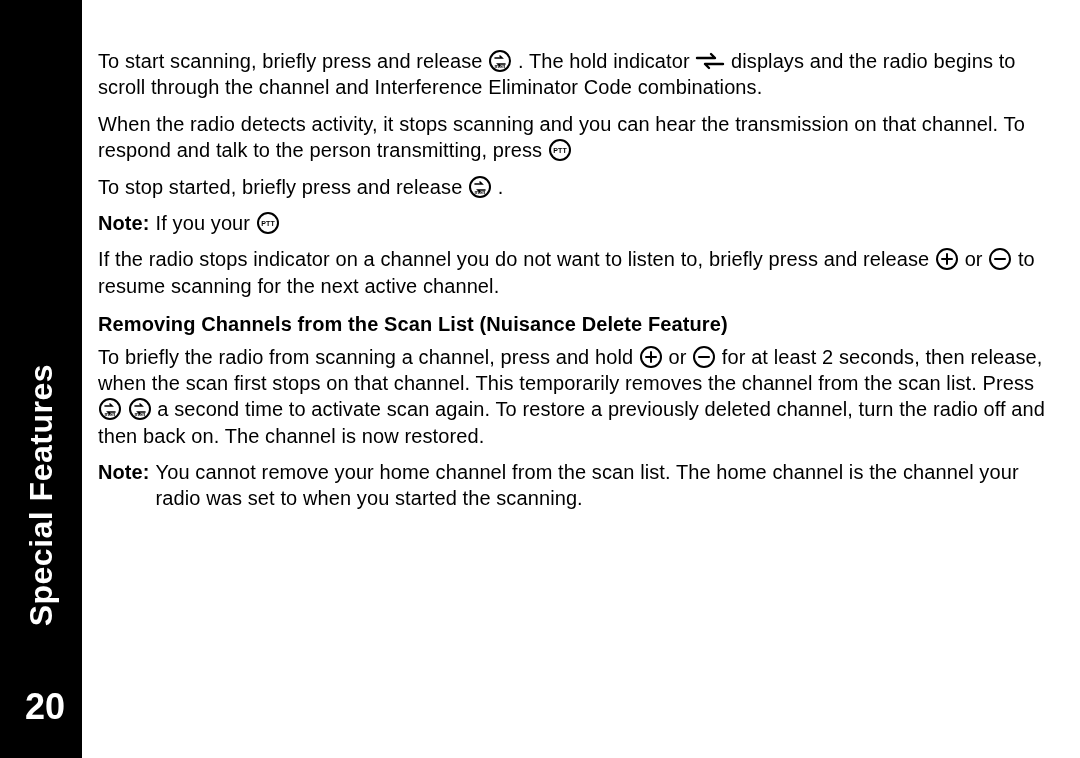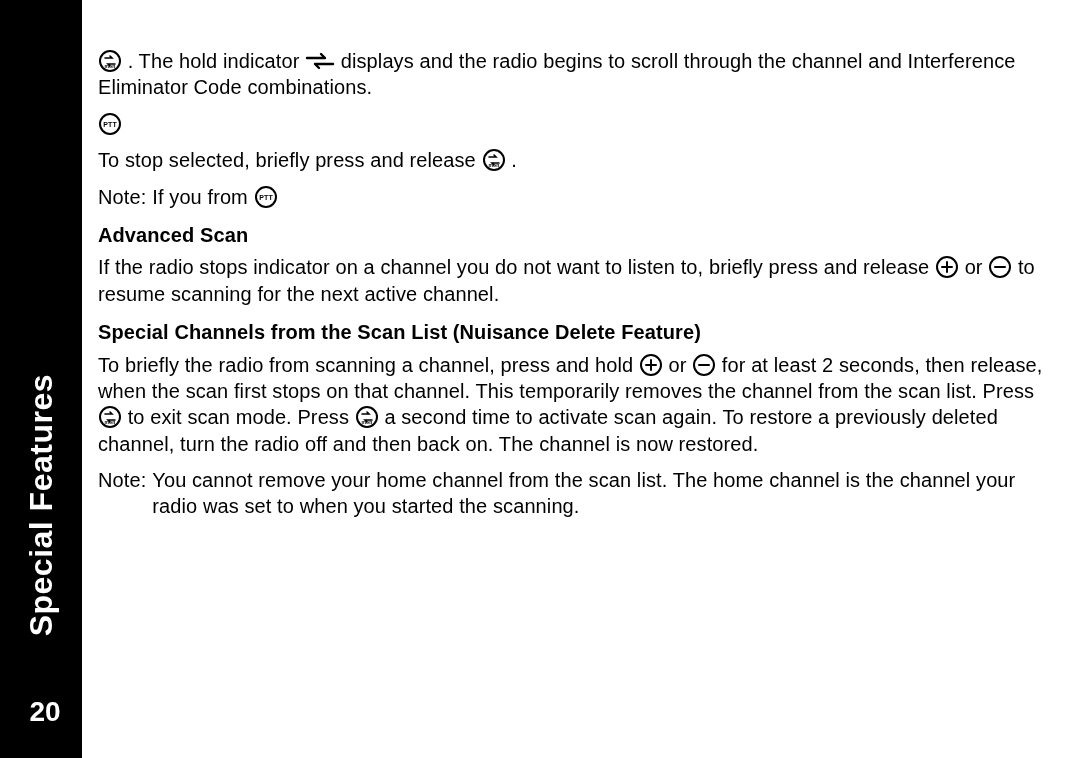--- a/index.html
+++ b/index.html
@@ -30,21 +30,21 @@
     writing-mode: vertical-rl;
     transform: rotate(180deg);
     font-weight: 700;
     font-size: 32px;
     letter-spacing: 0.5px;
     margin-bottom: 60px;
     font-family: Arial, sans-serif;
   }
   .page-num {
     font-weight: 700;
-    font-size: 28px;
+    font-size: 36px;
     font-family: Arial, sans-serif;
     margin-left: 8px;
   }
   .content {
     padding: 48px 24px 20px 16px;
     box-sizing: border-box;
     line-height: 1.32;
     letter-spacing: 0.1px;
     flex: 1;
   }
@@ -53,21 +53,21 @@
   }
   .section-heading {
     font-weight: 700;
     margin: 12px 0 6px 0;
   }
   .note-block {
     display: flex;
     margin: 0 0 10px 0;
   }
   .note-label {
-    font-weight: 400;
+    font-weight: 700;
     flex: 0 0 auto;
     padding-right: 0;
   }
   .note-text {
     flex: 1;
     padding-left: 6px;
   }
   svg.inline-icon {
     display: inline-block;
     vertical-align: -5px;
@@ -85,96 +85,96 @@
 <body>
 
 <div class="sidebar">
   <div class="side-label">Special Features</div>
   <div class="page-num">20</div>
 </div>
 
 <div class="content">
 
   <p class="para">
+    <span>To start scanning, briefly press and release </span>
     <svg class="inline-icon" viewBox="0 0 24 24">
       <circle cx="12" cy="12" r="10" fill="none" stroke="#000" stroke-width="2"></circle>
       <path d="M7 9 h7 l-2 -2 M17 15 h-7 l2 2" fill="none" stroke="#000" stroke-width="1.6" stroke-linecap="round"></path>
       <text x="12" y="19" font-size="5" text-anchor="middle" font-family="Arial" font-weight="700">mon</text>
     </svg>
     <span>. The hold indicator </span>
     <svg class="inline-icon-wide" viewBox="0 0 30 20">
       <path d="M2 7 H20 L16 3 M28 13 H10 L14 17" fill="none" stroke="#000" stroke-width="2.4" stroke-linecap="round" stroke-linejoin="round"></path>
     </svg>
     <span> displays and the radio begins to scroll through the channel and Interference Eliminator Code combinations.</span>
   </p>
 
   <p class="para">
+    <span>When the radio detects activity, it stops scanning and you can hear the transmission on that channel. To respond and talk to the person transmitting, press </span>
     <svg class="inline-icon" viewBox="0 0 24 24">
       <circle cx="12" cy="12" r="10" fill="none" stroke="#000" stroke-width="2"></circle>
       <text x="12" y="15" font-size="7" text-anchor="middle" font-family="Arial" font-weight="700">PTT</text>
     </svg>
   </p>
 
   <p class="para">
-    <span>To stop selected, briefly press and release </span>
+    <span>To stop started, briefly press and release </span>
     <svg class="inline-icon" viewBox="0 0 24 24">
       <circle cx="12" cy="12" r="10" fill="none" stroke="#000" stroke-width="2"></circle>
       <path d="M7 9 h7 l-2 -2 M17 15 h-7 l2 2" fill="none" stroke="#000" stroke-width="1.6" stroke-linecap="round"></path>
       <text x="12" y="19" font-size="5" text-anchor="middle" font-family="Arial" font-weight="700">mon</text>
     </svg>
     <span> .</span>
   </p>
 
   <div class="note-block">
     <div class="note-label">Note:</div>
     <div class="note-text">
-      <span> If you from </span>
+      <span> If you your </span>
       <svg class="inline-icon" viewBox="0 0 24 24">
         <circle cx="12" cy="12" r="10" fill="none" stroke="#000" stroke-width="2"></circle>
         <text x="12" y="15" font-size="7" text-anchor="middle" font-family="Arial" font-weight="700">PTT</text>
       </svg>
     </div>
   </div>
 
-  <p class="section-heading">Advanced Scan</p>
 
   <p class="para">
     <span>If the radio stops indicator on a channel you do not want to listen to, briefly press and release </span>
     <svg class="inline-icon" viewBox="0 0 24 24">
       <circle cx="12" cy="12" r="10" fill="none" stroke="#000" stroke-width="2"></circle>
       <path d="M12 7 v10 M7 12 h10" stroke="#000" stroke-width="2" stroke-linecap="round"></path>
     </svg>
     <span> or </span>
     <svg class="inline-icon" viewBox="0 0 24 24">
       <circle cx="12" cy="12" r="10" fill="none" stroke="#000" stroke-width="2"></circle>
       <path d="M7 12 h10" stroke="#000" stroke-width="2" stroke-linecap="round"></path>
     </svg>
     <span> to resume scanning for the next active channel.</span>
   </p>
 
-  <p class="section-heading">Special Channels from the Scan List (Nuisance Delete Feature)</p>
+  <p class="section-heading">Removing Channels from the Scan List (Nuisance Delete Feature)</p>
 
   <p class="para">
     <span>To briefly the radio from scanning a channel, press and hold </span>
     <svg class="inline-icon" viewBox="0 0 24 24">
       <circle cx="12" cy="12" r="10" fill="none" stroke="#000" stroke-width="2"></circle>
       <path d="M12 7 v10 M7 12 h10" stroke="#000" stroke-width="2" stroke-linecap="round"></path>
     </svg>
     <span> or </span>
     <svg class="inline-icon" viewBox="0 0 24 24">
       <circle cx="12" cy="12" r="10" fill="none" stroke="#000" stroke-width="2"></circle>
       <path d="M7 12 h10" stroke="#000" stroke-width="2" stroke-linecap="round"></path>
     </svg>
     <span> for at least 2 seconds, then release, when the scan first stops on that channel. This temporarily removes the channel from the scan list. Press </span>
     <svg class="inline-icon" viewBox="0 0 24 24">
       <circle cx="12" cy="12" r="10" fill="none" stroke="#000" stroke-width="2"></circle>
       <path d="M7 9 h7 l-2 -2 M17 15 h-7 l2 2" fill="none" stroke="#000" stroke-width="1.6" stroke-linecap="round"></path>
       <text x="12" y="19" font-size="5" text-anchor="middle" font-family="Arial" font-weight="700">mon</text>
     </svg>
-    <span> to exit scan mode. Press </span>
     <svg class="inline-icon" viewBox="0 0 24 24">
       <circle cx="12" cy="12" r="10" fill="none" stroke="#000" stroke-width="2"></circle>
       <path d="M7 9 h7 l-2 -2 M17 15 h-7 l2 2" fill="none" stroke="#000" stroke-width="1.6" stroke-linecap="round"></path>
       <text x="12" y="19" font-size="5" text-anchor="middle" font-family="Arial" font-weight="700">mon</text>
     </svg>
     <span> a second time to activate scan again. To restore a previously deleted channel, turn the radio off and then back on. The channel is now restored.</span>
   </p>
 
   <div class="note-block">
     <div class="note-label">Note:</div>

